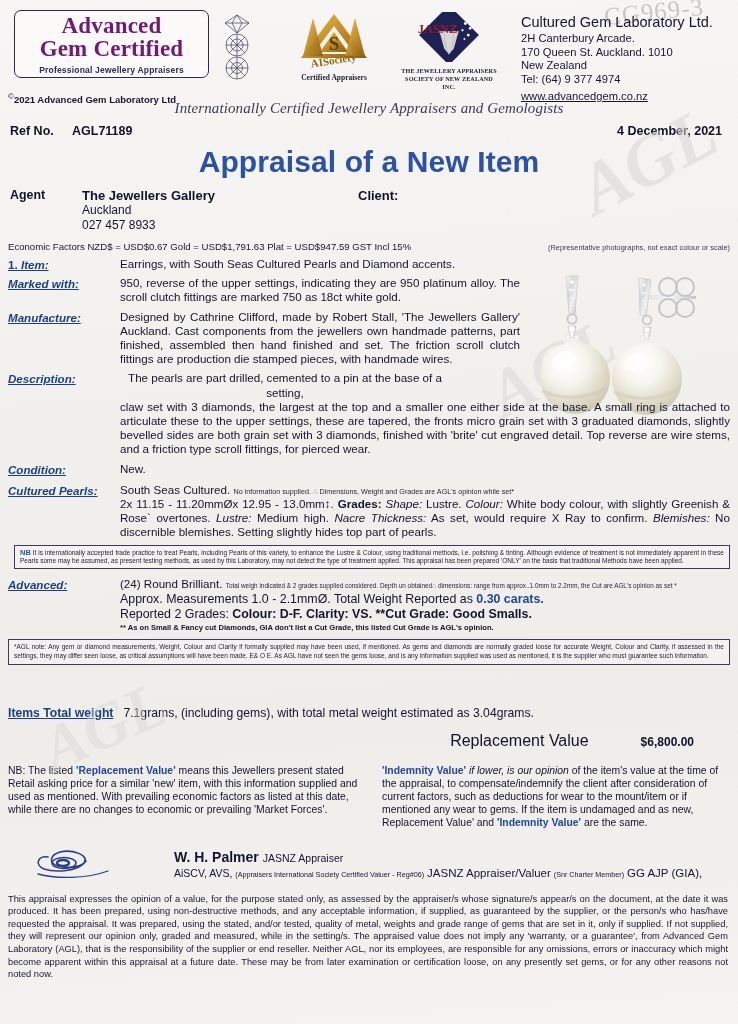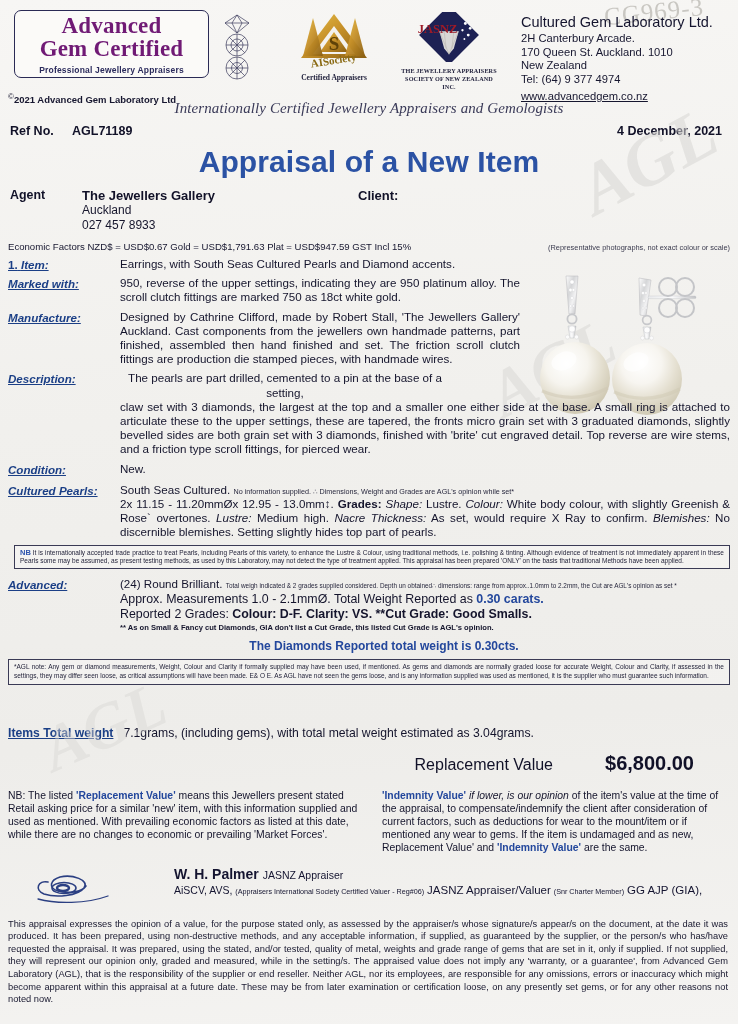--- a/index.html
+++ b/index.html
@@ -297,42 +297,42 @@
   .totals-text { color: #14142c; font-size: 12.2px; }
 
   .repl-row {
     display: flex;
     justify-content: flex-end;
     align-items: baseline;
     padding: 12px 44px 0 0;
     gap: 52px;
   }
   .repl-label { font-size: 16px; font-weight: normal; color: #111128; }
-  .repl-value { font-size: 20px; font-weight: bold; color: #111128; }
+  .repl-value { font-size: 12px; font-weight: bold; color: #111128; }
 
   
   .twocol {
     display: flex;
     padding: 14px 8px 0 8px;
     gap: 12px;
   }
   .col-left { width: 356px; font-size: 10.4px; line-height: 13px; color: #14142c; }
   .col-right { flex: 1; font-size: 10.4px; line-height: 13px; color: #14142c; padding-left: 6px; }
   .q-blue { color: #23479c; font-weight: bold; }
   .q-italic { font-style: italic; }
 
   
   .sig-wrap {
     display: flex;
     align-items: flex-start;
     padding: 12px 8px 0 30px;
     position: relative;
   }
   .sig-svg { width: 140px; height: 40px; margin-top: 2px; }
-  .sig-text { margin-left: 4px; margin-top: 0; }
+  .sig-text { margin-left: 4px; margin-top: 8px; }
   .sig-name { font-size: 14px; font-weight: bold; color: #141430; }
   .sig-name span.role { font-size: 10.5px; font-weight: normal; }
   .sig-cred { font-size: 10.5px; color: #141430; margin-top: 2px; line-height: 13px; }
   .sig-cred .micro { font-size: 7.2px; }
   .sig-cred .mid { font-size: 11.5px; }
 
   .disclaimer {
     padding: 10px 10px 0 8px;
     font-size: 9.3px;
     line-height: 12.6px;
@@ -616,21 +616,20 @@
         <span class="bld">D-F.</span>
         <span class="bld">Clarity:</span>
         <span class="bld">VS.</span>
         <span class="bld">**Cut Grade:</span>
         <span class="bld">Good Smalls.</span>
       </div>
       <div style="font-size:7.6px;font-weight:bold;line-height:10px;margin-top:1px">** As on Small &amp; Fancy cut Diamonds, GIA don't list a Cut Grade, this listed Cut Grade is AGL's opinion.</div>
     </div>
   </div>
 
-  <div class="center-blue">The Diamonds Reported total weight is 0.30cts.</div>
 
   <div class="aglbox">*AGL note: Any gem or diamond measurements, Weight, Colour and Clarity if formally supplied may have been used, if mentioned. As gems and diamonds are normally graded loose for accurate Weight, Colour and Clarity, if assessed in the settings, they may differ seen loose, as critical assumptions will have been made. E&amp; O E. As AGL have not seen the gems loose, and is any information  supplied was used as mentioned, it is the supplier who must guarantee such information.</div>
 
   <div class="totals-row">
     <div class="totals-label">Items Total weight</div>
     <div class="totals-text">7.1grams, (including gems), with total metal weight estimated as 3.04grams.</div>
   </div>
 
   <div class="repl-row">
     <div class="repl-label">Replacement Value</div>

